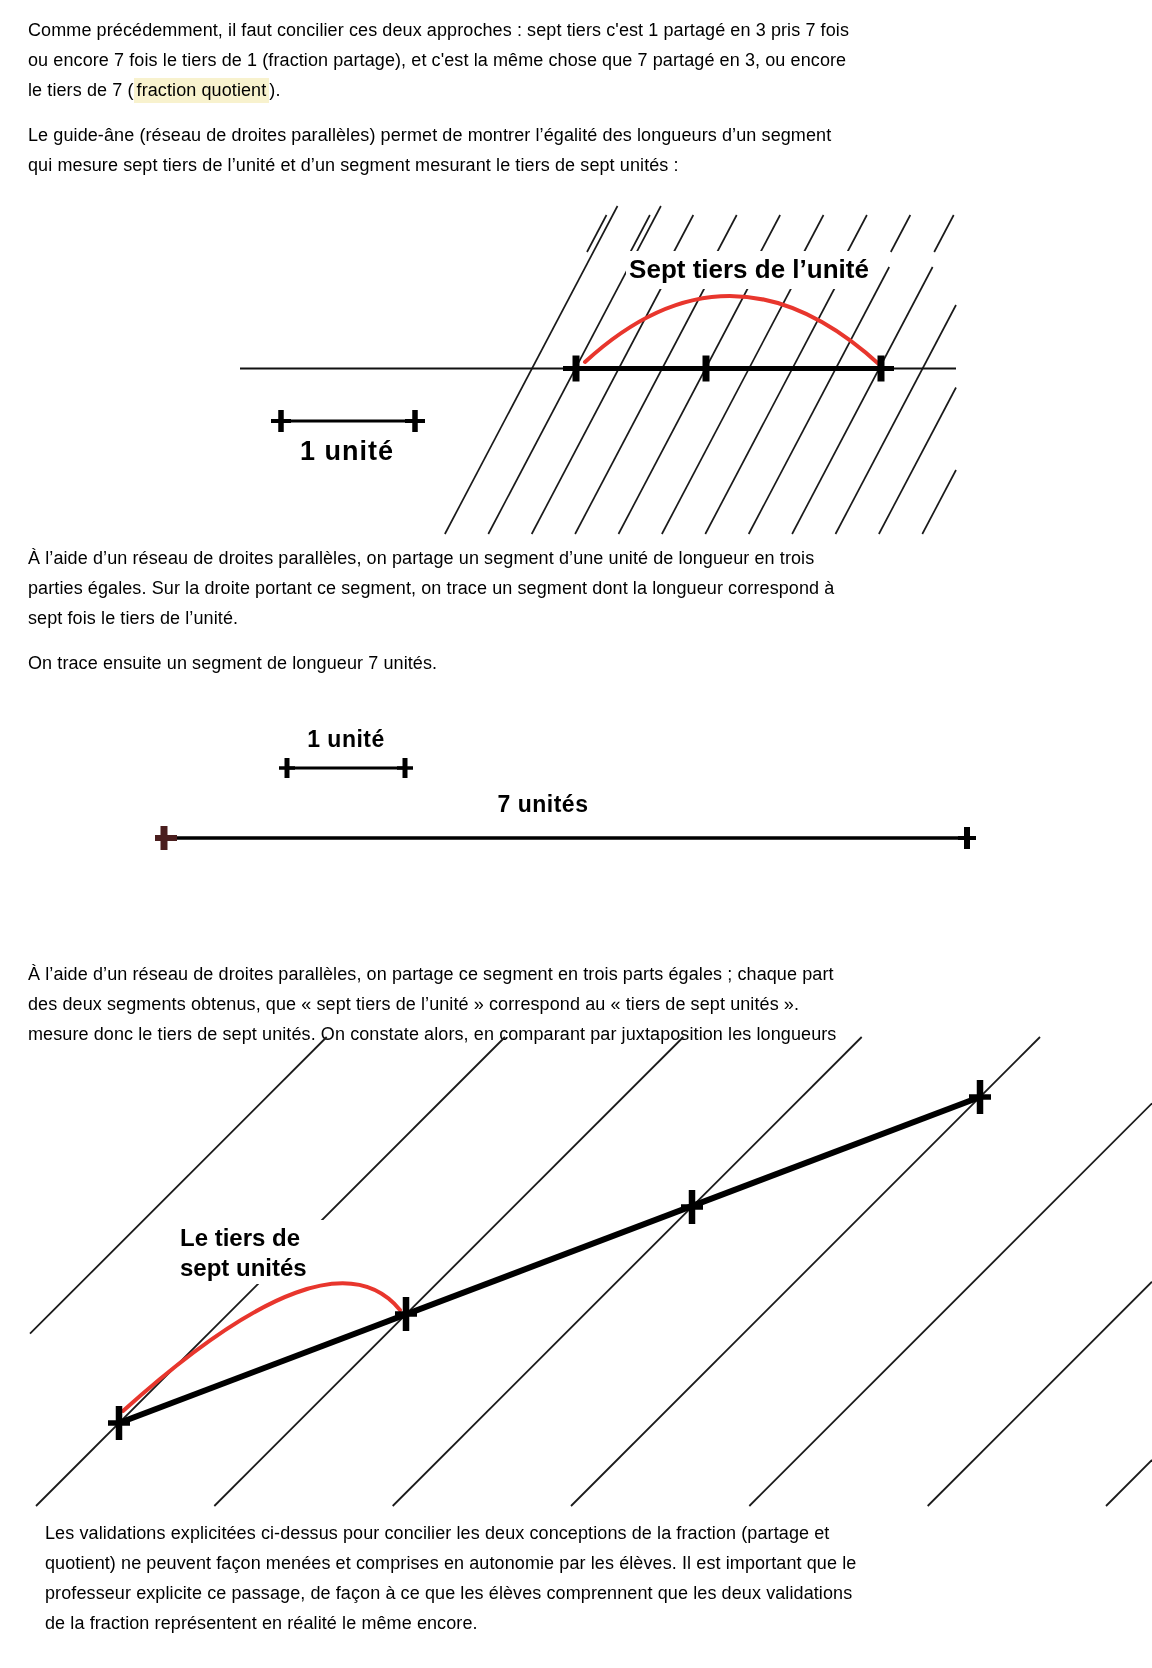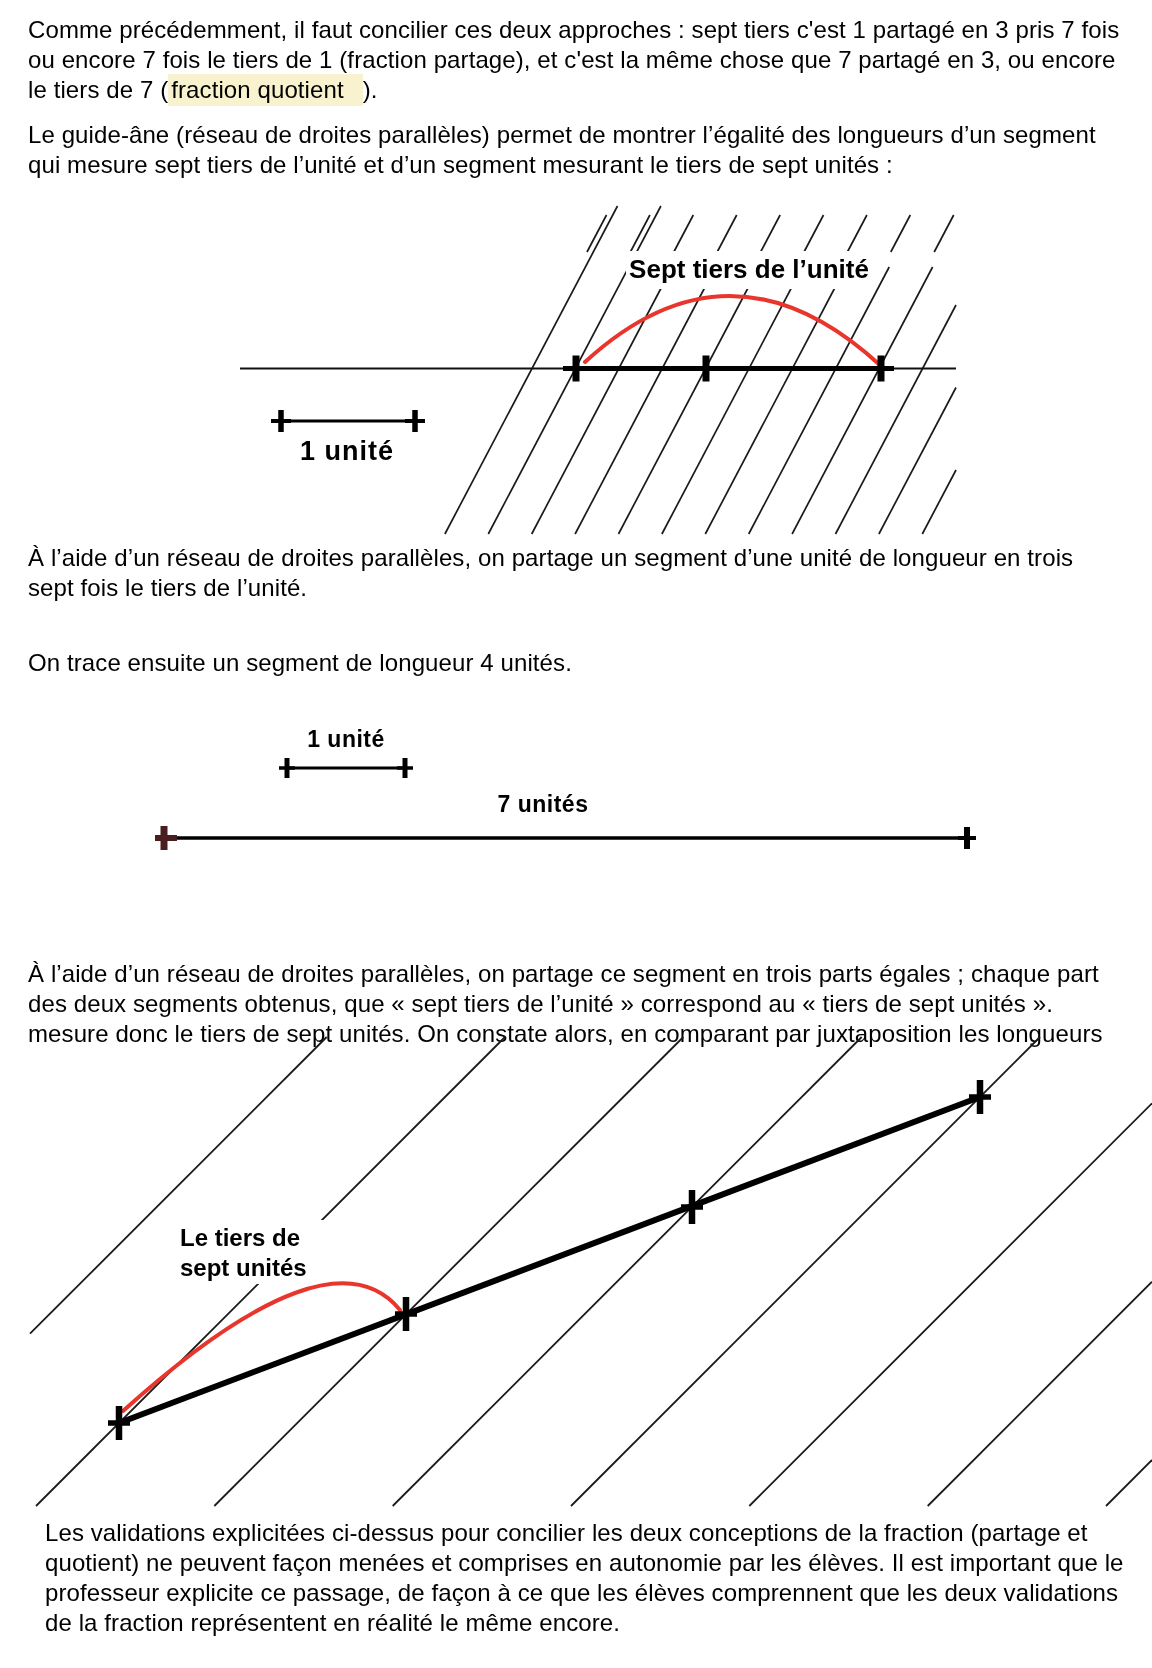--- a/index.html
+++ b/index.html
@@ -8,27 +8,27 @@
     background:#ffffff;
     position:relative;
     overflow:hidden;
     font-family:"Liberation Sans", sans-serif;
     color:#000;
   }
   .para{
     position:absolute;
     left:28px;
     width:1105px;
-    font-size:24px;
+    font-size:18px;
     line-height:30px;
     letter-spacing:0.1px;
     color:#000;
   }
   .para .tline{white-space:nowrap;}
-  .mark{padding:2px 19px 3px 3px;}
+  .mark{padding:2px 3px 3px 3px;}
   .dia{position:absolute;left:0;}
   svg text{
     font-family:"Liberation Sans", sans-serif;
     font-weight:700;
     fill:#000;
   }
 </style>
 </head>
 <body>
 
@@ -93,25 +93,26 @@
     <line x1="281" y1="410" x2="281" y2="432" stroke-width="5.5"></line>
     <line x1="271" y1="421" x2="291" y2="421" stroke-width="4"></line>
     <line x1="415" y1="410" x2="415" y2="432" stroke-width="5.5"></line>
     <line x1="405" y1="421" x2="425" y2="421" stroke-width="4"></line>
   </g>
   <text x="347" y="460" font-size="27" letter-spacing="1" text-anchor="middle">1 unité</text>
 </svg>
 
 <div class="para" style="top:543px;">
   <div class="tline">À l’aide d’un réseau de droites parallèles, on partage un segment d’une unité de longueur en trois</div>
+  <div class="tline">parties égales. Sur la droite portant ce segment, on trace un segment dont la longueur correspond à</div>
   <div class="tline">sept fois le tiers de l’unité.</div>
 </div>
 
 <div class="para" style="top:648px;">
-  <div class="tline">On trace ensuite un segment de longueur 4 unités.</div>
+  <div class="tline">On trace ensuite un segment de longueur 7 unités.</div>
 </div>
 
 <svg class="dia" style="top:700px;" width="1152" height="185" viewBox="0 700 1152 185">
   <text x="346" y="747" font-size="23" letter-spacing="0.5" text-anchor="middle">1 unité</text>
   <g stroke="#000">
     <line x1="287" y1="768" x2="405" y2="768" stroke-width="3"></line>
     <line x1="287" y1="758" x2="287" y2="778" stroke-width="5"></line>
     <line x1="279" y1="768" x2="295" y2="768" stroke-width="3.5"></line>
     <line x1="405" y1="758" x2="405" y2="778" stroke-width="5"></line>
     <line x1="397" y1="768" x2="413" y2="768" stroke-width="3.5"></line>

